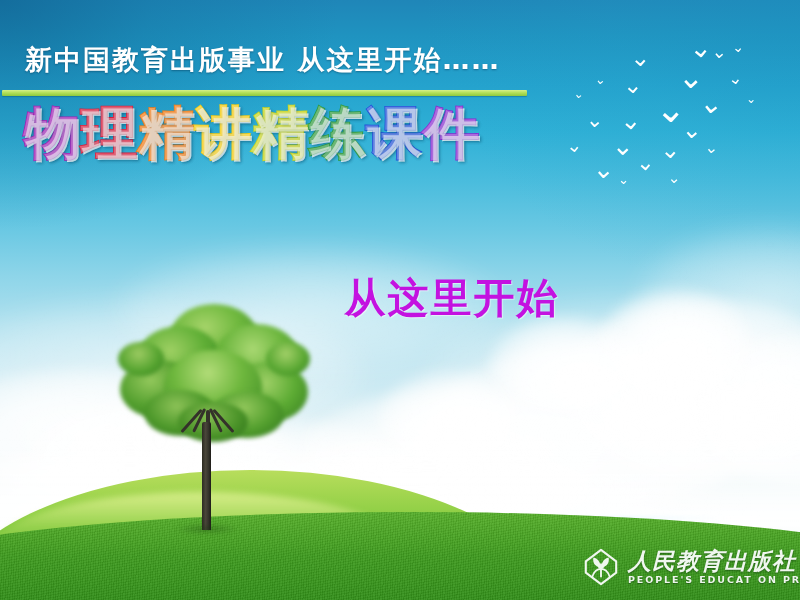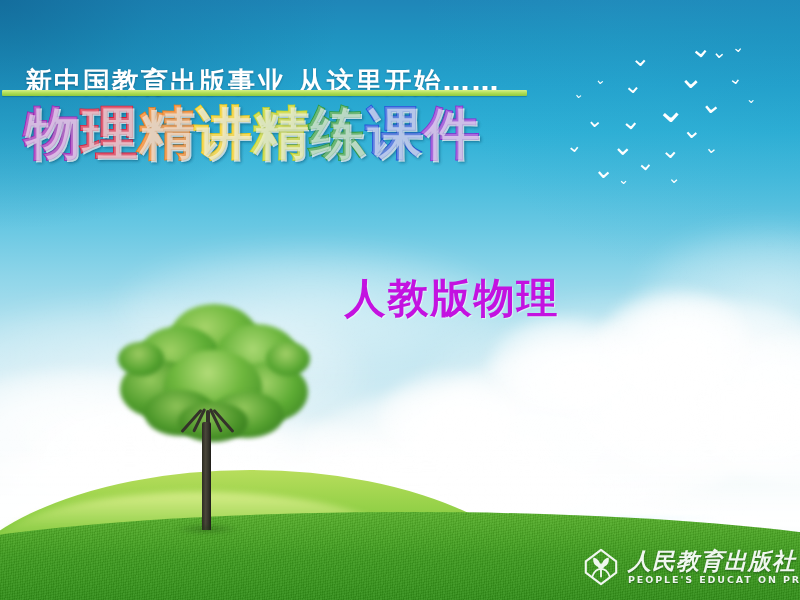--- a/index.html
+++ b/index.html
@@ -167,21 +167,21 @@
     color: #ffffff;
     font-family: "DejaVu Sans", sans-serif;
     line-height: 1;
     user-select: none;
   }
 
   
   .header-line {
     position: absolute;
     left: 25px;
-    top: 64px;
+    top: 42px;
     color: #ffffff;
     font-size: 27px;
     font-weight: bold;
     letter-spacing: 2px;
     white-space: nowrap;
     text-shadow: 0 1px 2px rgba(0,50,80,0.45);
     font-family: "DejaVu Sans", "Liberation Sans", sans-serif;
   }
   .green-rule {
     position: absolute;
@@ -363,21 +363,21 @@
     <div class="tree-shadow"></div>
   </div>
 
   <div class="header-line">新中国教育出版事业  从这里开始……</div>
 
   <div class="green-rule"></div>
 
   <div class="rainbow-title"><span class="rc" data-ch="物" style="color: rgb(160, 31, 180);">物</span><span class="rc" data-ch="理" style="color: rgb(216, 30, 60);">理</span><span class="rc" data-ch="精" style="color: rgb(240, 122, 20);">精</span><span class="rc" data-ch="讲" style="color: rgb(246, 204, 18);">讲</span><span class="rc" data-ch="精" style="color: rgb(200, 212, 26);">精</span><span class="rc" data-ch="练" style="color: rgb(47, 155, 60);">练</span><span class="rc" data-ch="课" style="color: rgb(32, 80, 216);">课</span><span class="rc" data-ch="件" style="color: rgb(138, 42, 208);">件</span></div>
 
   <div class="subtitle">
-    <div class="l1">人教版物理</div>
+    <div class="l1">从这里开始</div>
   </div>
 
   <div class="logo">
     <svg class="logo-mark" viewBox="0 0 40 40">
       <path d="M20 2 L36 14 L36 26 L20 38 L4 26 L4 14 Z" fill="none" stroke="#f0f7ef" stroke-width="2.2" stroke-linejoin="round"></path>
       <path d="M20 30 L20 17" stroke="#f0f7ef" stroke-width="2" stroke-linecap="round" fill="none"></path>
       <path d="M20 20 C13 20 11 15 12 10 C17 11 19 15 20 20 Z" fill="#f0f7ef"></path>
       <path d="M20 20 C27 20 29 15 28 10 C23 11 21 15 20 20 Z" fill="#f0f7ef"></path>
       <path d="M20 22 C17 22 15.5 19 16 15.5 C18.5 16.5 19.6 19 20 22 Z" fill="#f0f7ef"></path>
       <path d="M20 22 C23 22 24.5 19 24 15.5 C21.5 16.5 20.4 19 20 22 Z" fill="#f0f7ef"></path>

